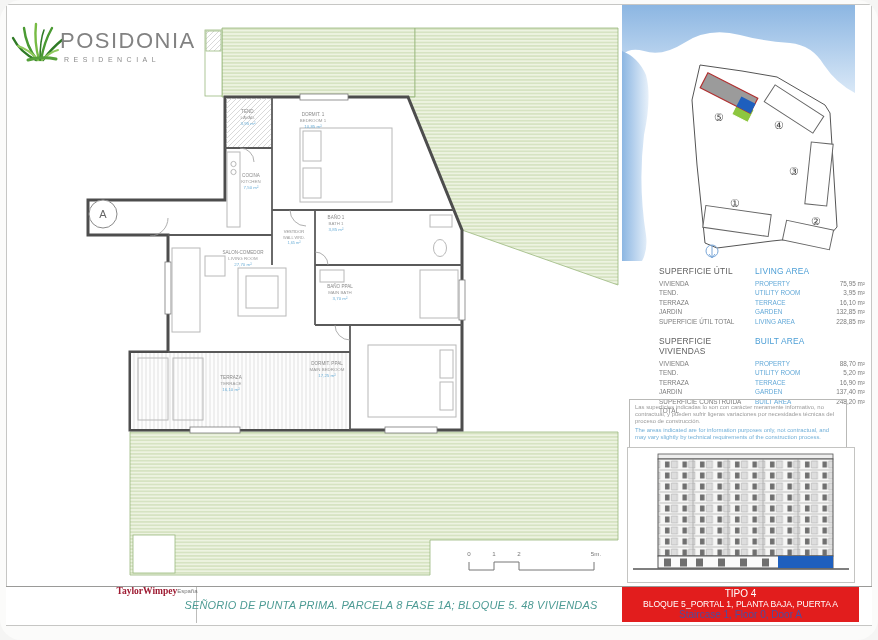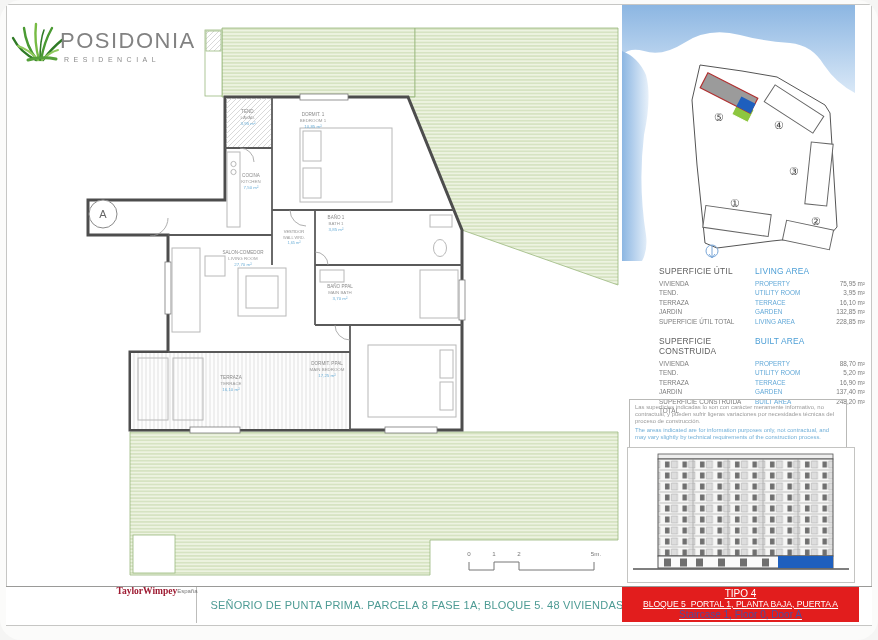--- a/index.html
+++ b/index.html
@@ -28,23 +28,23 @@
   
   .footer{position:absolute;left:6px;top:586px;width:866px;height:38px;border-top:1px solid #9a9a98;background:#fff;}
   .fcell{position:absolute;top:0;height:36px;}
   .cell-gomendio{left:6px;width:92px;border-right:1px solid #bdbdbb;display:flex;align-items:center;padding-left:6px;}
   .gom-text{margin-left:3px;display:flex;flex-direction:column;}
   .gom-sub{font-size:3.6px;color:#7d94b5;letter-spacing:.4px;margin-bottom:1px;}
   .gom-name{font-size:12.5px;font-weight:bold;color:#1b5ba6;letter-spacing:.2px;}
   .cell-taylor{left:104px;width:78px;border-right:1px solid #bdbdbb;display:flex;flex-direction:row;justify-content:center;padding-left:8px;font-family:"Liberation Serif",serif;}
   .tw1,.tw2{font-size:9.5px;font-weight:bold;color:#9e1b32;line-height:9px;}
   .tw3{font-size:6px;color:#777;margin-top:1px;font-family:"Liberation Sans",sans-serif;}
-  .cell-title{left:194px;width:434px;display:flex;align-items:center;justify-content:center;text-align:center;}
+  .cell-title{left:168px;width:434px;display:flex;align-items:center;justify-content:center;text-align:center;font-style:italic;}
   .sheet-title{font-size:11px;color:#4d9b94;letter-spacing:.2px;}
-  .cell-unit{left:616px;width:237px;height:35px;background:#e21d1d;color:#fff;display:flex;flex-direction:column;align-items:center;justify-content:center;line-height:1.15;text-decoration:underline;}
+  .cell-unit{left:616px;width:237px;height:35px;background:#e21d1d;color:#fff;display:flex;flex-direction:column;align-items:center;justify-content:center;line-height:1.15;}
   .u1{font-size:10px;}
   .u2{font-size:8.6px;}
   .u3{font-size:10px;color:#4d4d9f;}
 </style>
 </head>
 <body>
 
 <div class="page">
   <div class="frame"></div>
 
@@ -289,21 +289,21 @@
           <span class="tval">132,85 m²</span>
         </div>
       <div class="trow">
           <span class="tes">SUPERFICIE ÚTIL TOTAL</span>
           <span class="ten">LIVING AREA</span>
           <span class="tval">228,85 m²</span>
         </div>
     </div>
     <div class="tbl">
       <div class="ttitle">
-        <span class="tes">SUPERFICIE CONSTRUIDA</span>
+        <span class="tes">SUPERFICIE VIVIENDAS</span>
         <span class="ten">BUILT AREA</span>
       </div>
       <div class="trow">
           <span class="tes">VIVIENDA</span>
           <span class="ten">PROPERTY</span>
           <span class="tval">88,70 m²</span>
         </div>
       <div class="trow">
           <span class="tes">TEND.</span>
           <span class="ten">UTILITY ROOM</span>

